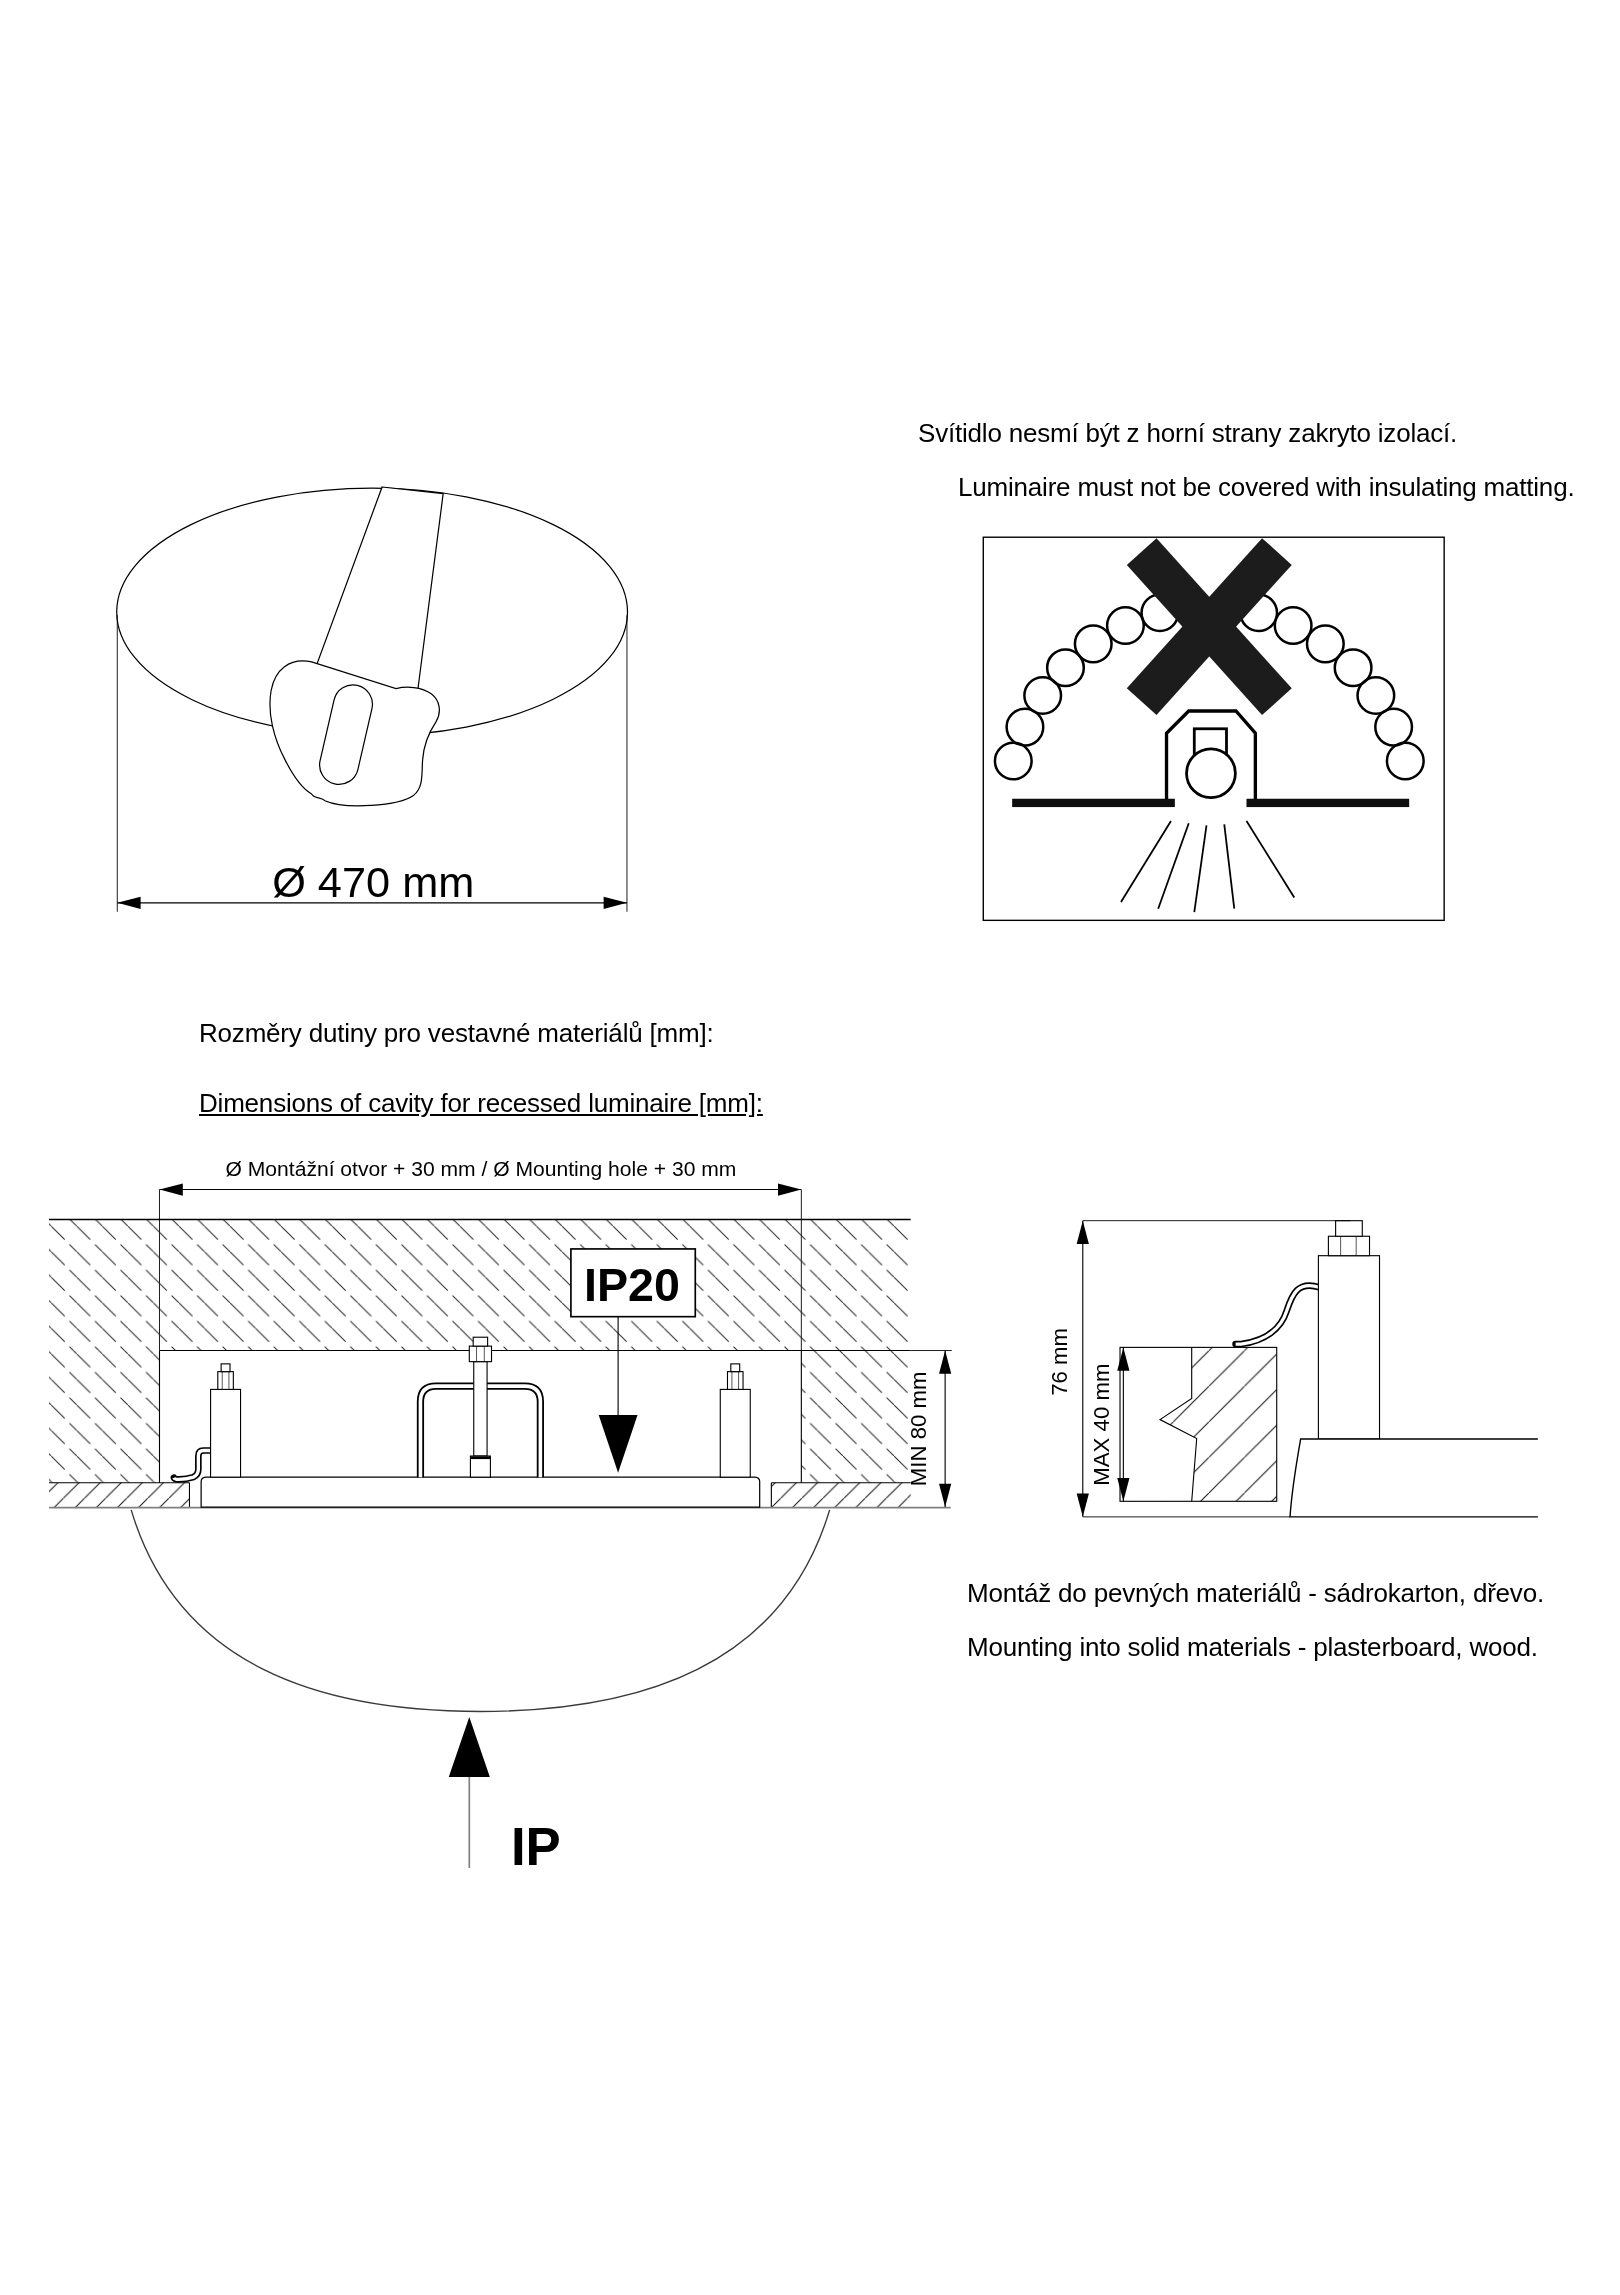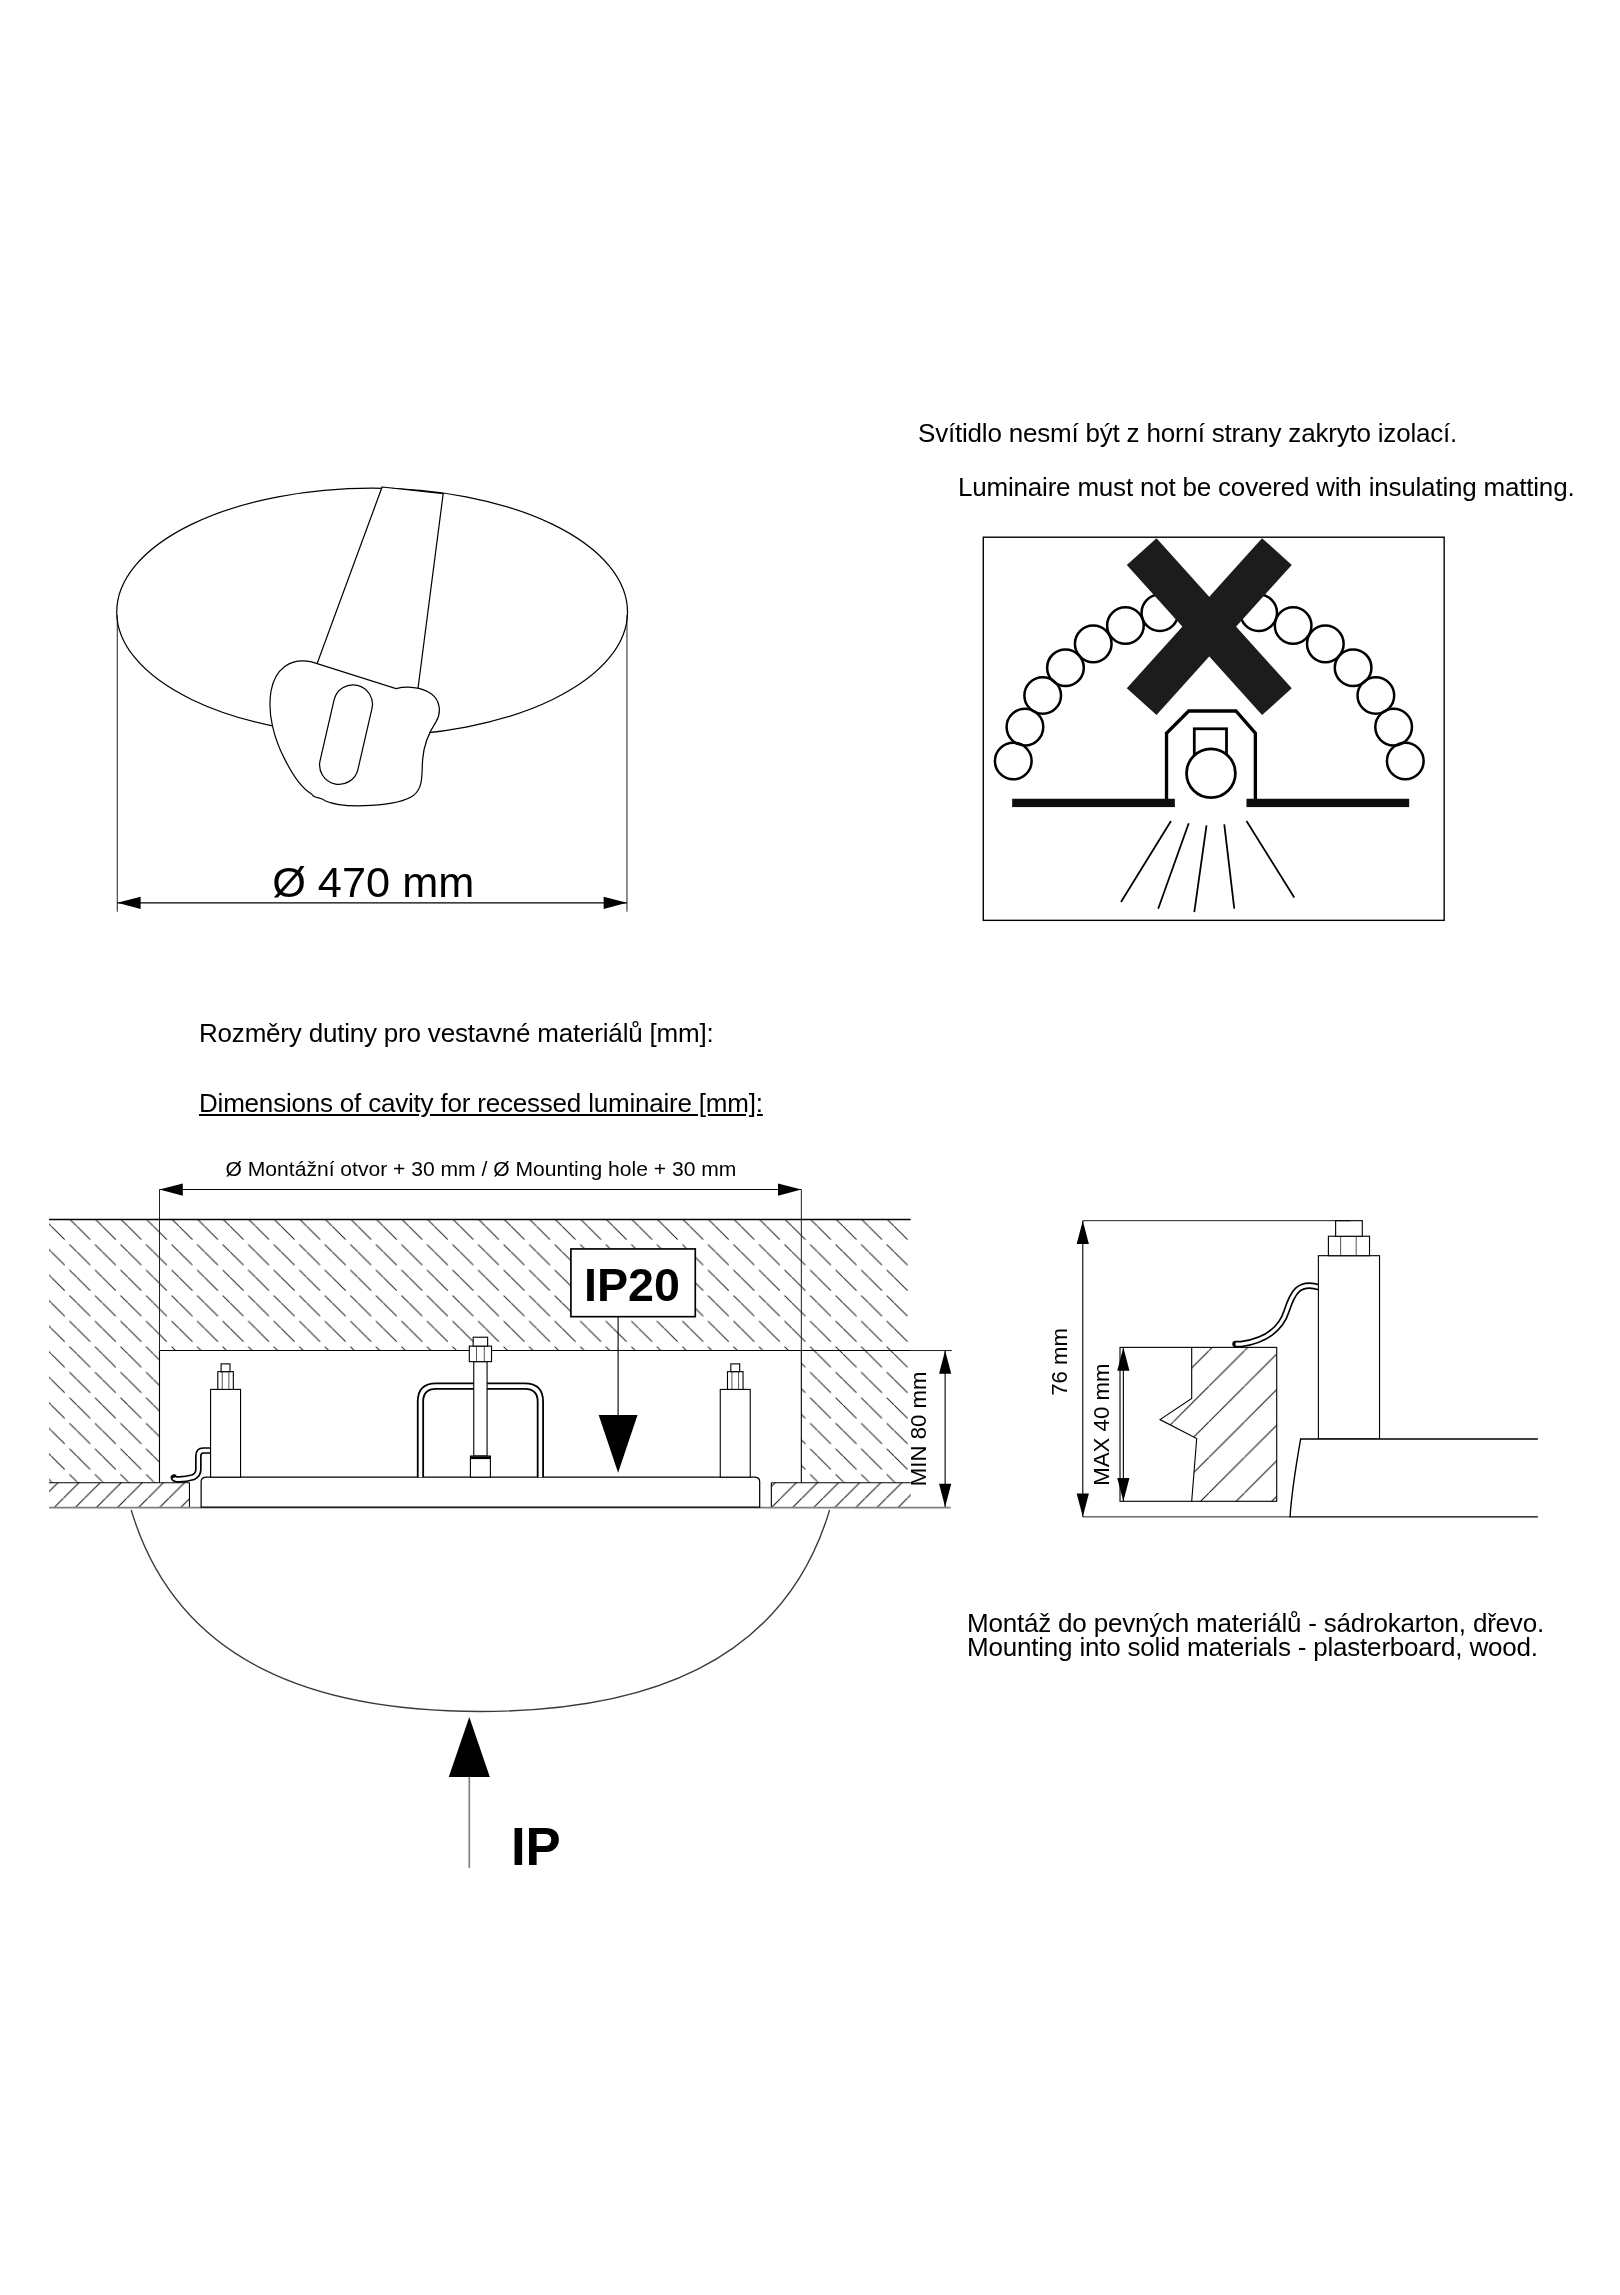--- a/index.html
+++ b/index.html
@@ -18,21 +18,21 @@
 </style>
 </head>
 <body>
 
 <div class="txt" style="left:918px;top:418px;">Svítidlo nesmí být z horní strany zakryto izolací.</div>
 <div class="txt" style="left:918px;top:472px;margin-left:40px;">Luminaire must not be covered with insulating matting.</div>
 
 <div class="txt" style="left:199px;top:1018px;">Rozměry dutiny pro vestavné materiálů [mm]:</div>
 <div class="txt" style="left:199px;top:1088px;text-decoration:underline;">Dimensions of cavity for recessed luminaire [mm]:</div>
 
-<div class="txt" style="left:967px;top:1578px;margin-top:30px;">Montáž do pevných materiálů - sádrokarton, dřevo.</div>
+<div class="txt" style="left:967px;top:1578px;">Montáž do pevných materiálů - sádrokarton, dřevo.</div>
 <div class="txt" style="left:967px;top:1632px;">Mounting into solid materials - plasterboard, wood.</div>
 
 <svg style="left:78px;top:472px;" width="606" height="533" viewBox="140 850 1090 960">
 
   <ellipse cx="669" cy="1102" rx="460" ry="223" fill="none" stroke="#000" stroke-width="2.2"></ellipse>
 
   <line x1="210" y1="1108" x2="210" y2="1642" stroke="#000" stroke-width="1.6"></line>
   <line x1="1128" y1="1108" x2="1128" y2="1642" stroke="#000" stroke-width="1.6"></line>
 
   <polygon points="687,877 797,889 748,1268 560,1222" fill="#fff" stroke="#000" stroke-width="2.2"></polygon>

